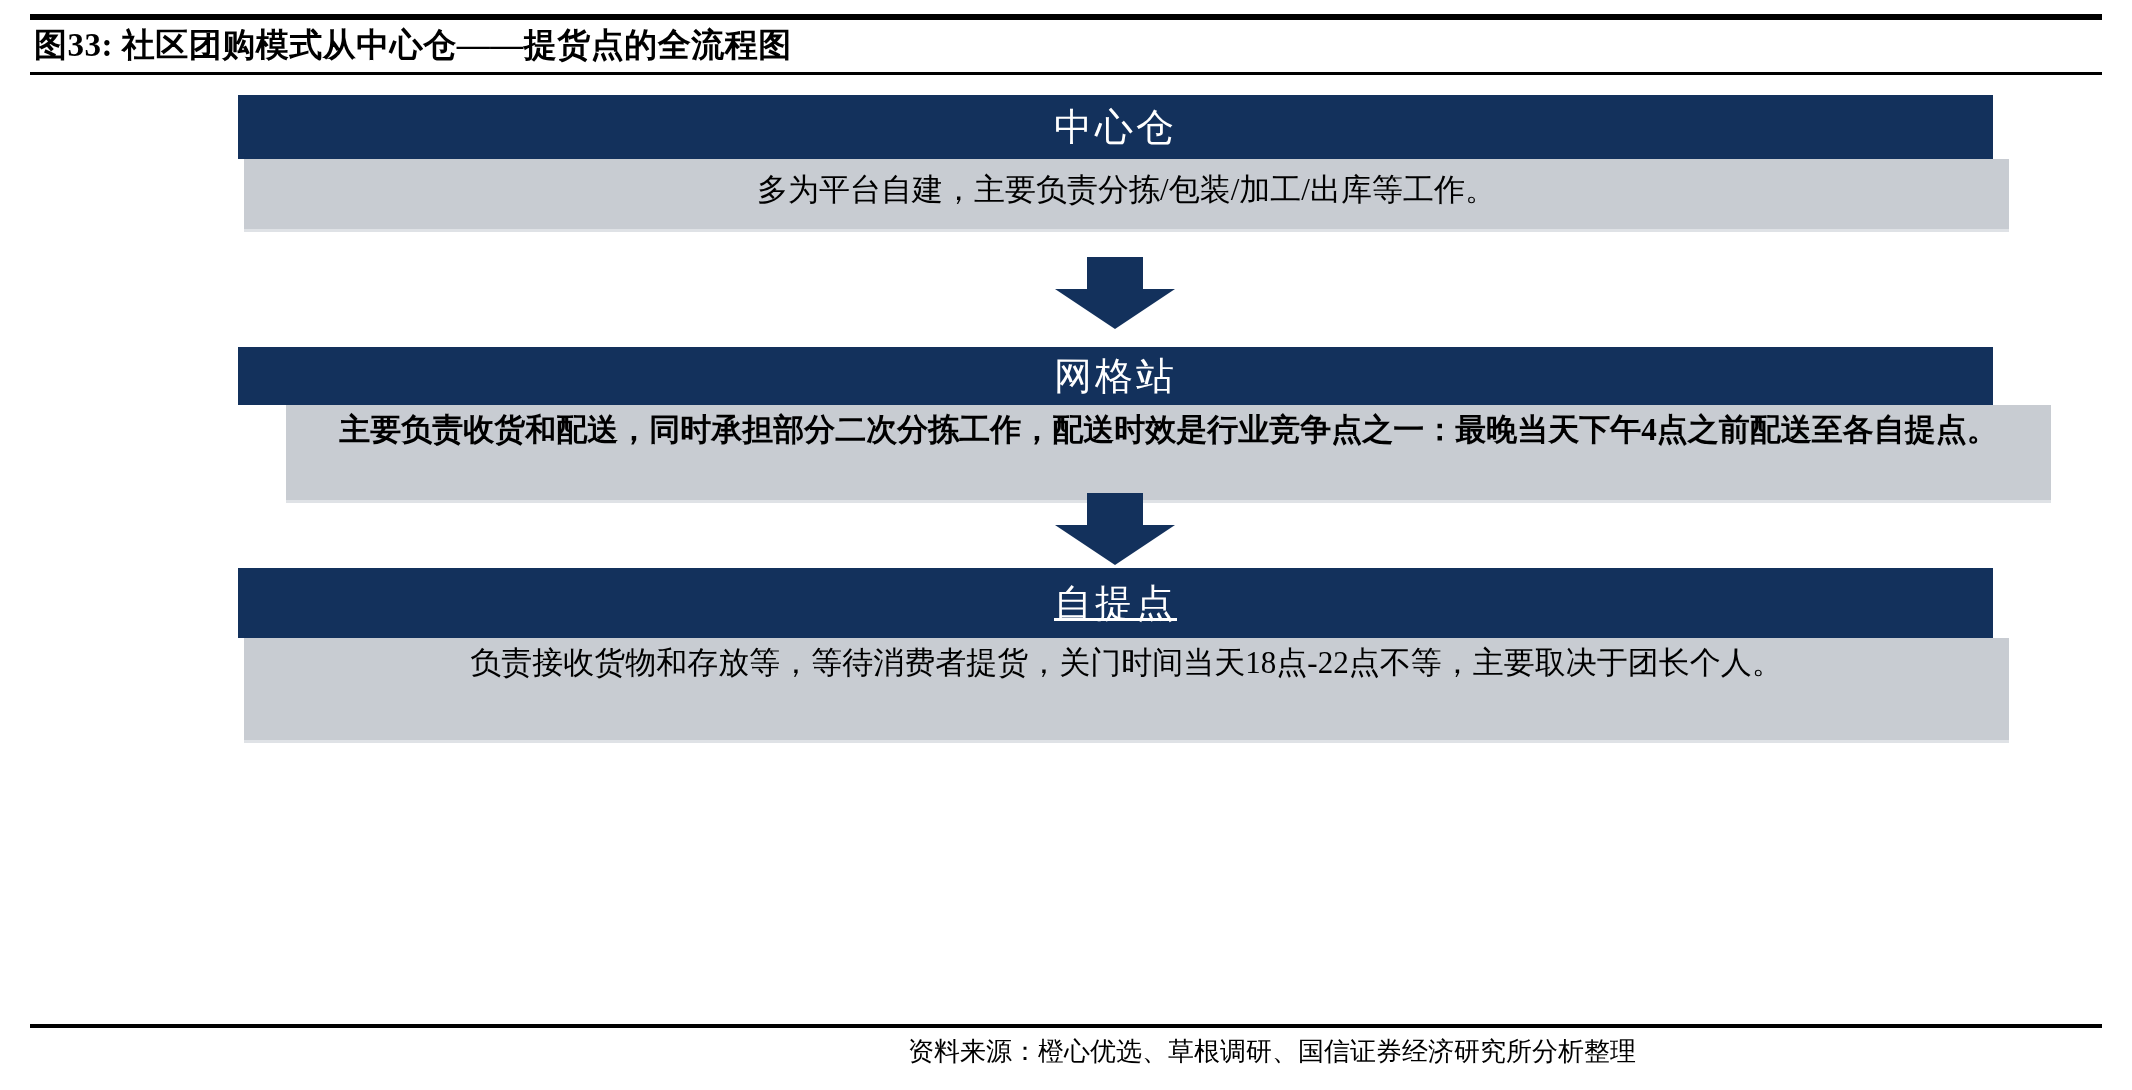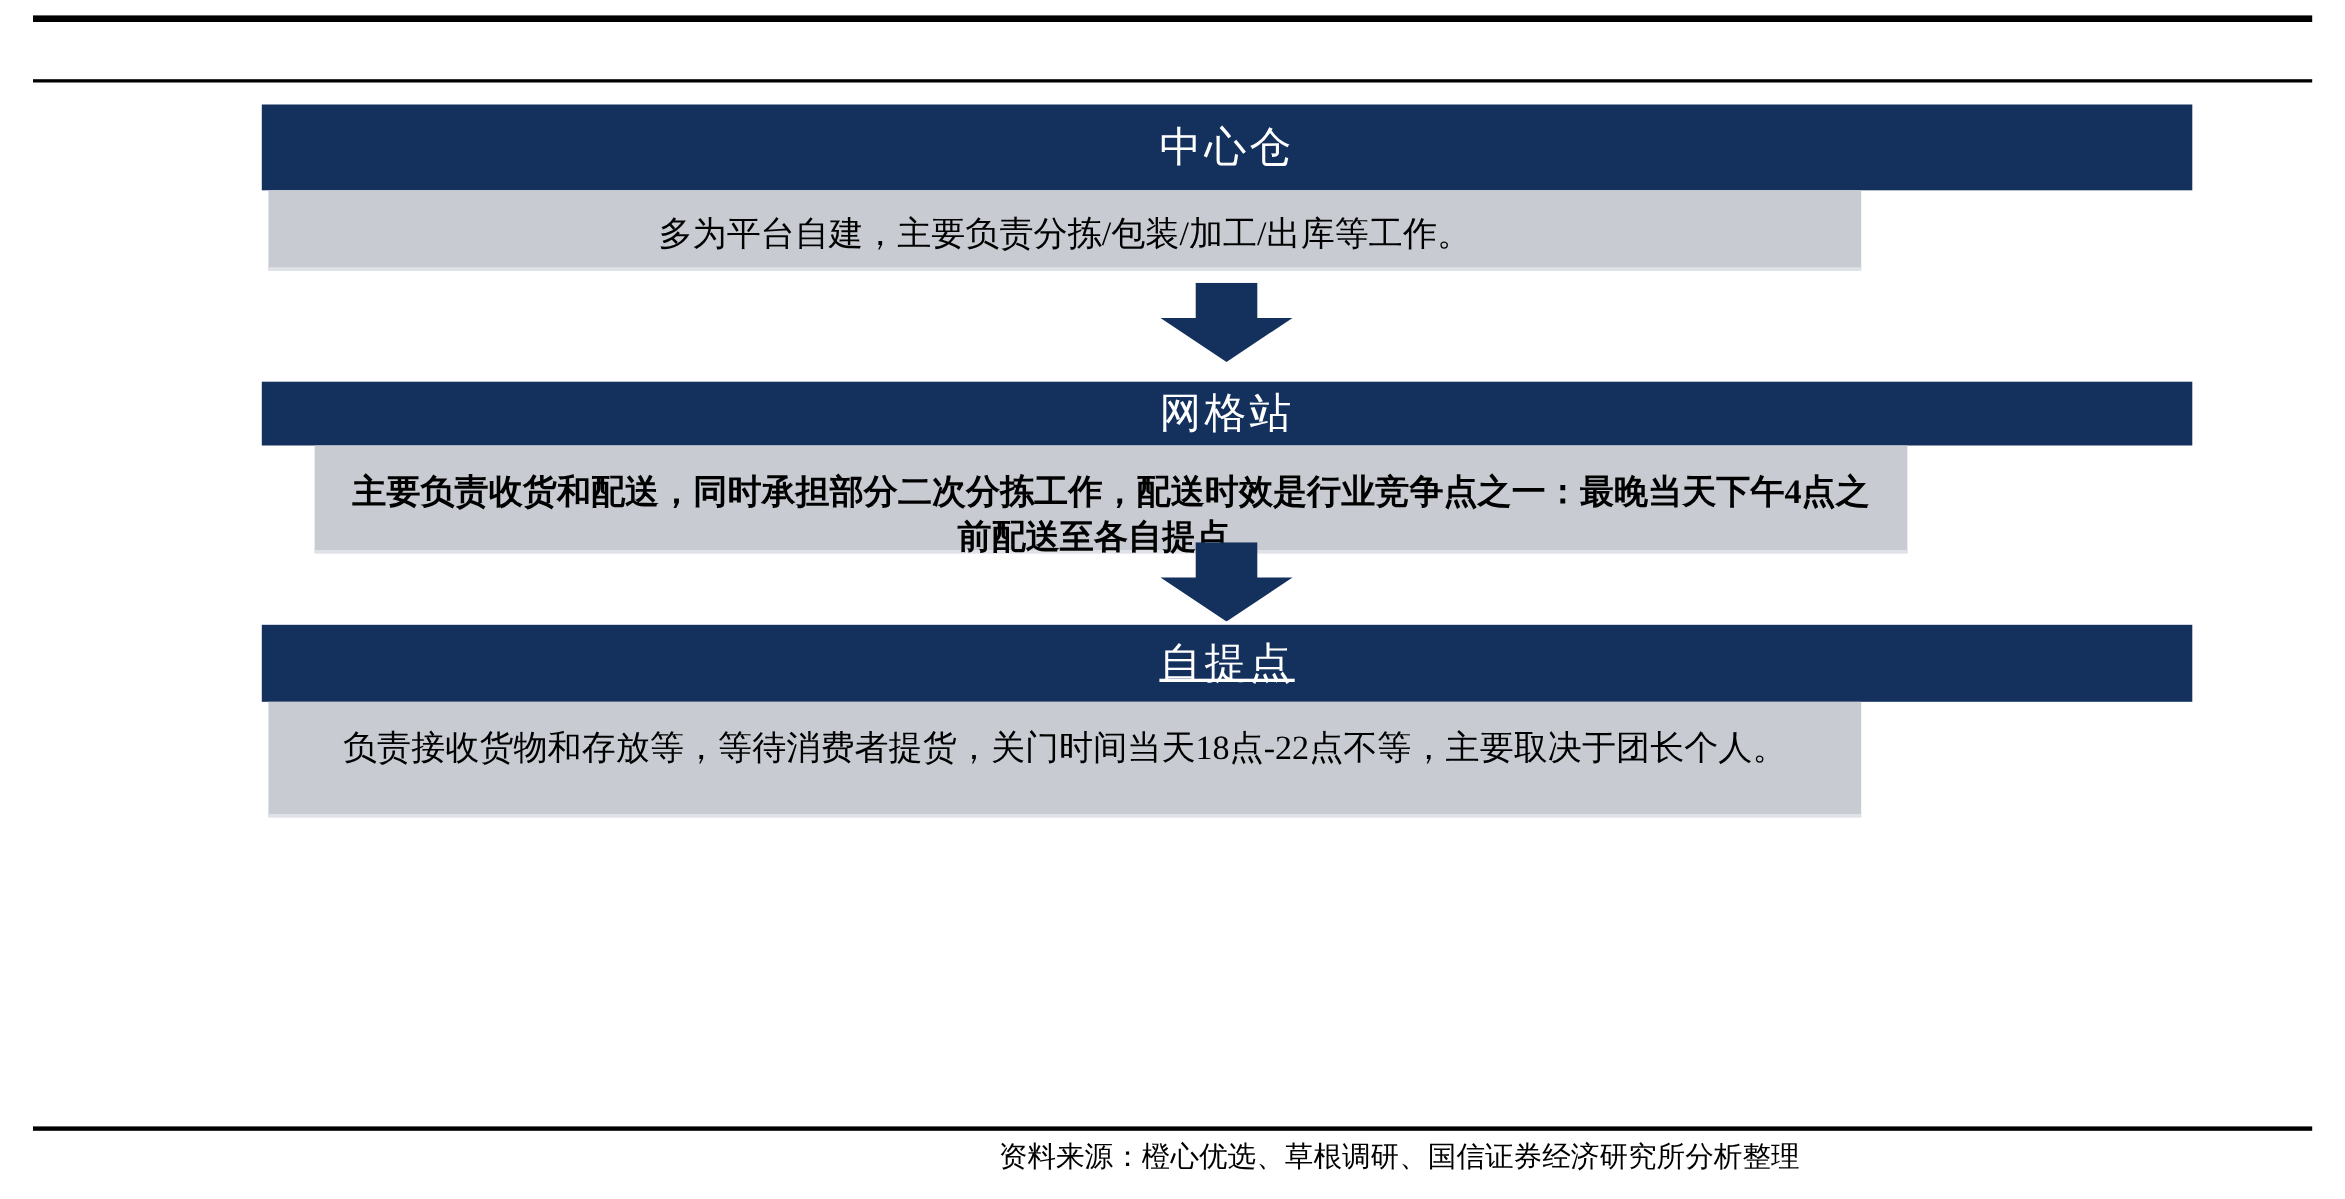--- a/index.html
+++ b/index.html
@@ -80,37 +80,37 @@
     justify-content: center;
     box-sizing: border-box;
     height: 76px;
     letter-spacing: 3px;
   }
   .stage-body {
     background: #c8ccd2;
     color: #000000;
     box-sizing: border-box;
     margin-left: 6px;
-    width: 1448px;
-    padding: 22px 26px 12px 26px;
+    width: 1765px;
+    padding: 5px 26px 12px 26px;
     text-align: center;
     font-size: 31px;
     line-height: 1.32;
     border-bottom: 3px solid #dfe2e6;
   }
   .stage-body.bold {
     font-weight: bold;
   }
 
   
   #stage-1 { top: 0px; }
   #stage-2 { top: 252px; }
   #stage-3 { top: 473px; }
 
-  #stage-1 .stage-header { height: 78px; }
+  #stage-1 .stage-header { height: 64px; }
   #stage-1 .stage-body   { height: 73px; display: flex; align-items: center; justify-content: center; }
 
   #stage-2 .stage-header { height: 58px; }
   #stage-2 .stage-body   { height: 98px; margin-left: 48px; }
 
   #stage-3 .stage-header { height: 70px; text-decoration: underline; }
   #stage-3 .stage-body   { height: 105px; text-align: center; }
 
   
   .arrow {
@@ -143,20 +143,21 @@
     text-align: right;
   }
 </style>
 </head>
 <body>
 
 <div class="page">
 
   <div class="rule-top"></div>
 
+  <div class="fig-title">图33:  社区团购模式从中心仓——提货点的全流程图</div>
 
   <div class="rule-under-title"></div>
 
   <div class="flow">
 
     <div class="stage" id="stage-1">
       <div class="stage-header">中心仓</div>
       <div class="stage-body">多为平台自建，主要负责分拣/包装/加工/出库等工作。</div>
     </div>
 

